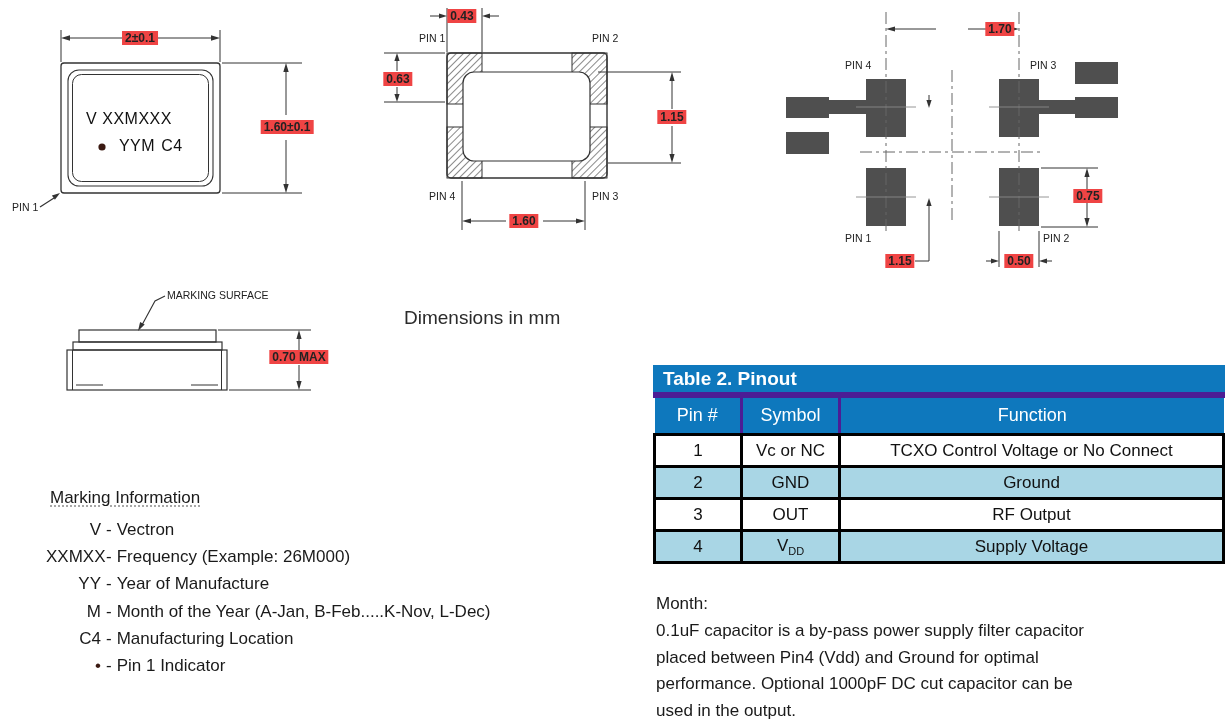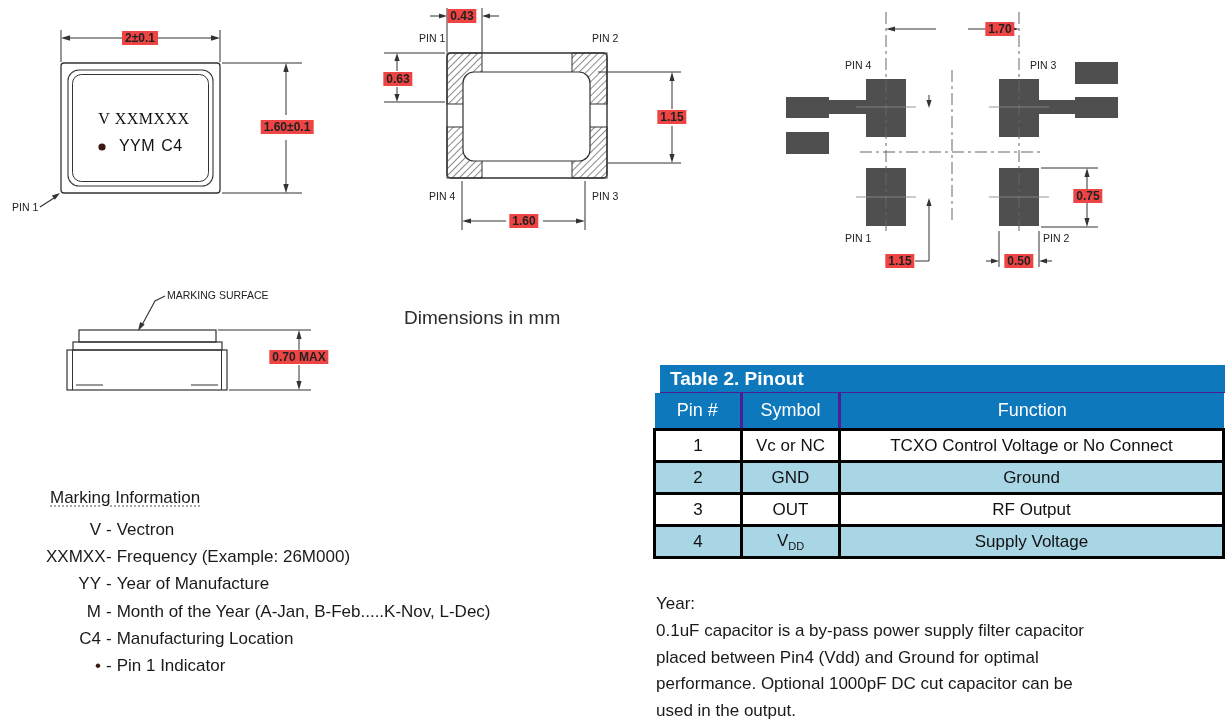--- a/index.html
+++ b/index.html
@@ -16,21 +16,21 @@
   .marking-info{position:absolute;left:46px;top:484px;font-size:17px;color:#1a1a1a;}
   .mi-title{margin-left:4px;margin-bottom:5px;line-height:27px;
             text-decoration:underline dotted #8a8a8a;text-underline-offset:3px;}
   .mi-row{display:flex;line-height:27.2px;}
   .mi-prefix{width:55px;text-align:right;white-space:pre;}
   .mi-sep{padding:0 5px;}
   .mi-bullet{color:#3b1a12;}
   
   .pinout{position:absolute;left:653px;top:365px;width:572px;}
   .pinout-title{height:27px;line-height:27px;background:#0e78bd;color:#fff;font-size:19px;
-                font-weight:bold;padding-left:10px;border-bottom:1px solid #4c1d95;margin-left:7px;}
+                font-weight:bold;padding-left:10px;border-bottom:6px solid #4c1d95;}
   .pinout table{width:100%;border-collapse:collapse;table-layout:fixed;}
   .pinout th{background:#0e78bd;color:#fff;font-weight:normal;font-size:18px;height:33px;
              border-bottom:3px solid #000;}
   .pinout th + th{border-left:3px solid #4c1d95;}
   .pinout td{border:3px solid #000;text-align:center;font-size:17px;color:#111;height:27px;
              background:#fff;padding:1px 4px;overflow:hidden;white-space:nowrap;}
   .pinout tr.shaded td{background:#a9d6e5;}
   .pinout sub{font-size:11px;}
   
   .note{position:absolute;left:656px;top:591px;width:560px;font-size:17px;line-height:26.8px;color:#1a1a1a;}
@@ -151,21 +151,21 @@
         <path d="M299,339 V350 M299,365 V381"></path>
         <polygon points="299,330 296.4,339 301.6,339" fill="#333" stroke="none"></polygon>
         <polygon points="299,390 296.4,381 301.6,381" fill="#333" stroke="none"></polygon>
       </g>
     </g>
   </svg>
 
   <div class="dim-label" style="left:140px;top:38px;">2±0.1</div>
   <div class="dim-label" style="left:287px;top:127px;">1.60±0.1</div>
   <div class="pin-label" style="left:12px;top:201px;">PIN 1</div>
-  <div class="marking-text" style="left:144px;top:119px;font-family:Liberation Serif, serif;">V XXMXXX</div>
+  <div class="marking-text" style="left:129px;top:119px;">V XXMXXX</div>
   <div class="marking-text" style="left:137px;top:146px;">YYM</div>
   <div class="marking-text" style="left:172px;top:146px;">C4</div>
 
   <div class="dim-label" style="left:462px;top:16px;">0.43</div>
   <div class="pin-label" style="left:419px;top:32px;">PIN 1</div>
   <div class="pin-label" style="left:592px;top:32px;">PIN 2</div>
   <div class="dim-label" style="left:398px;top:79px;">0.63</div>
   <div class="dim-label" style="left:672px;top:117px;">1.15</div>
   <div class="pin-label" style="left:429px;top:190px;">PIN 4</div>
   <div class="pin-label" style="left:592px;top:190px;">PIN 3</div>
@@ -255,21 +255,21 @@
           <tr class="shaded">
             <td>4</td>
             <td>V<sub>DD</sub></td>
             <td>Supply Voltage</td>
           </tr>
         </tbody>
     </table>
   </div>
 
   <div class="note">
-    <div>Year:</div>
+    <div>Month:</div>
     <div>
         <div>0.1uF capacitor is a by-pass power supply filter capacitor</div>
         <div>placed between Pin4 (Vdd) and Ground for optimal</div>
         <div>performance. Optional 1000pF DC cut capacitor can be</div>
         <div>used in the output.</div>
       </div>
   </div>
 
 </div>
 

